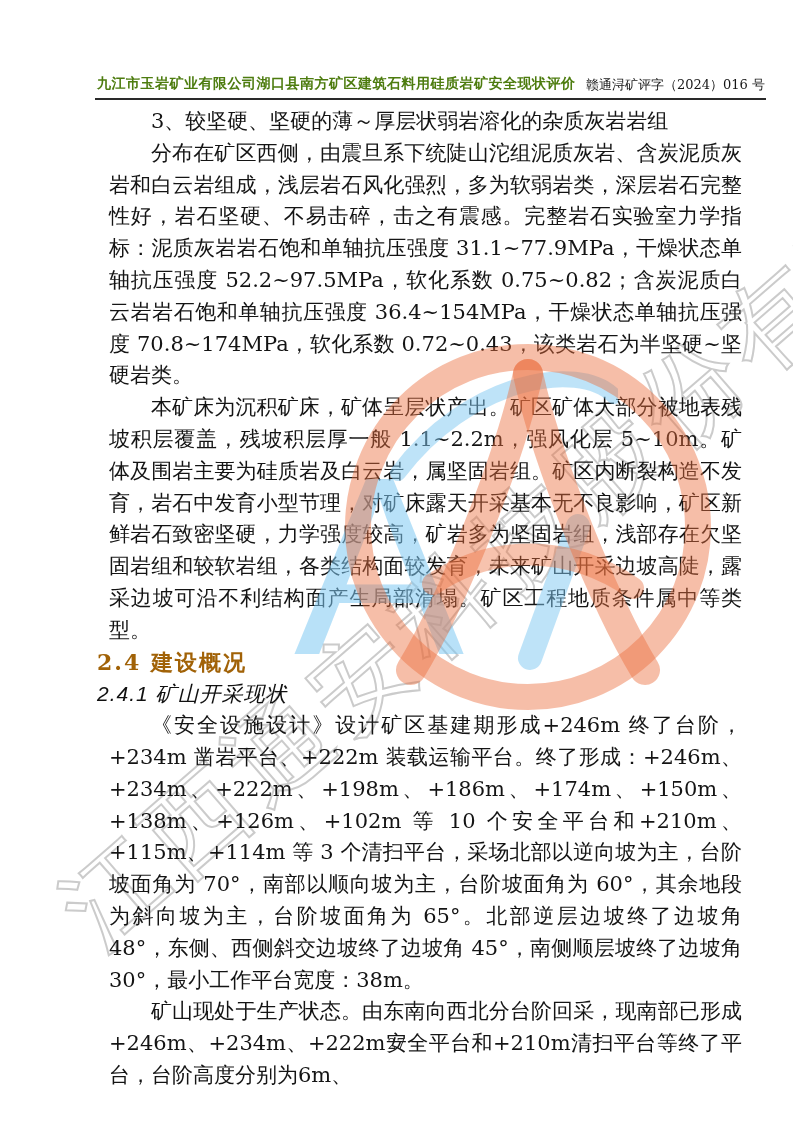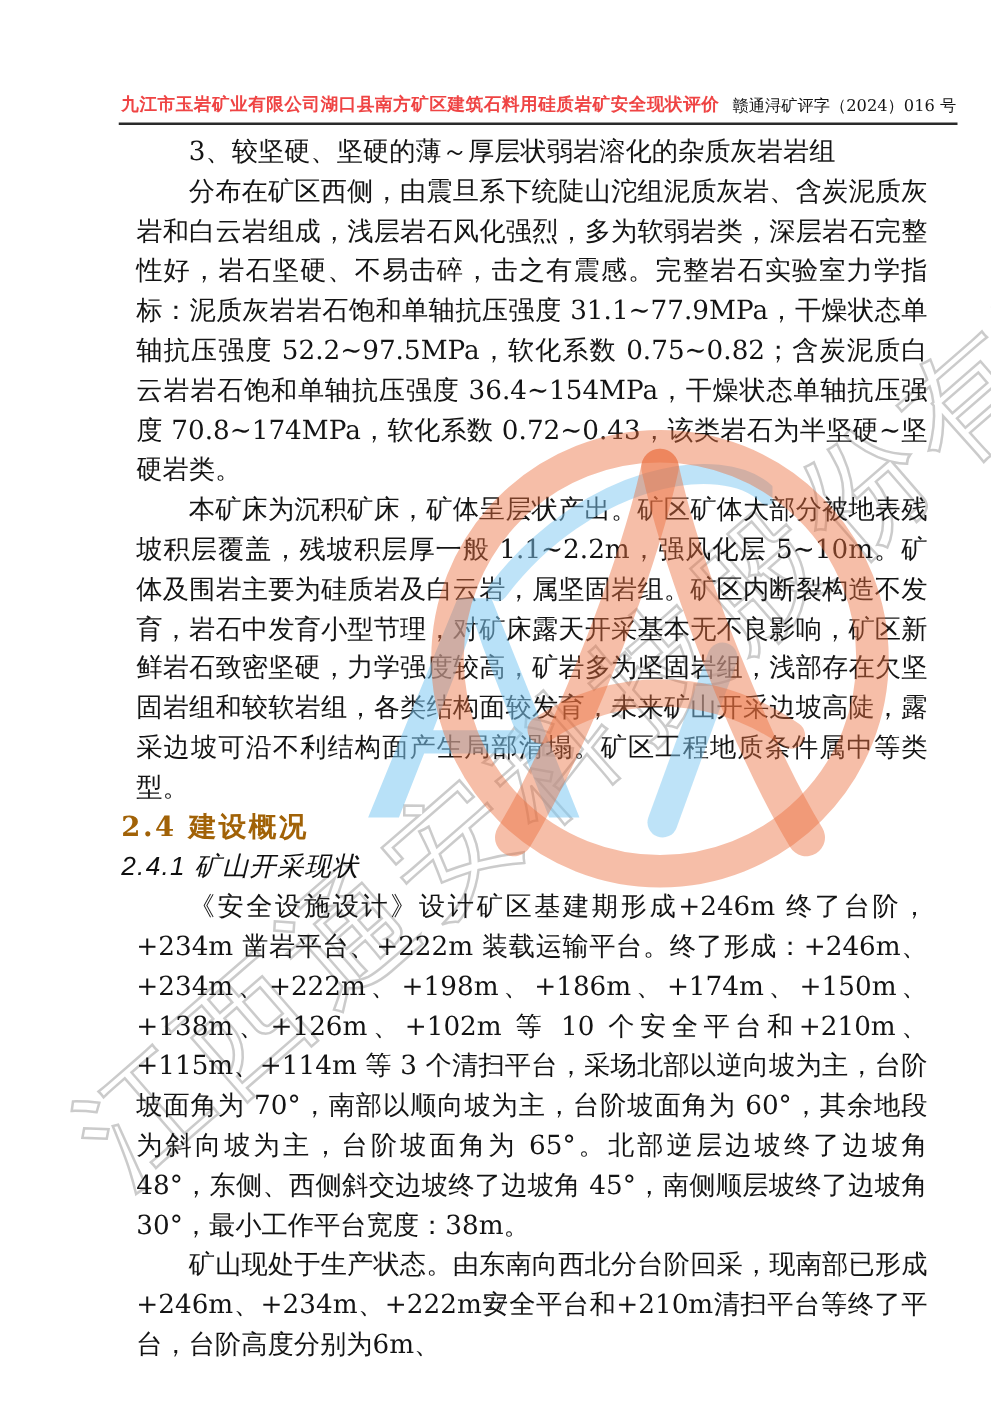--- a/index.html
+++ b/index.html
@@ -5,21 +5,21 @@
   html,body{margin:0;padding:0;}
   body{
     width:793px;height:1122px;position:relative;background:#ffffff;
     font-family:"DejaVu Serif", serif;overflow:hidden;
   }
   .page{position:absolute;inset:0;background:#fff;}
 
   
   .header-left{
     position:absolute;left:97px;top:75px;font-size:14px;font-weight:bold;
-    color:#ef4444;letter-spacing:0.5px;white-space:nowrap;z-index:1;
+    color:#4d7c0f;letter-spacing:0.5px;white-space:nowrap;z-index:1;
   }
   .header-right{
     position:absolute;right:28px;top:76px;font-size:13px;color:#151515;
     white-space:nowrap;z-index:1;
   }
   .header-rule{
     position:absolute;left:95px;right:27px;top:98px;height:0;
     border-top:2px solid #2a2a2a;z-index:1;
   }
 

